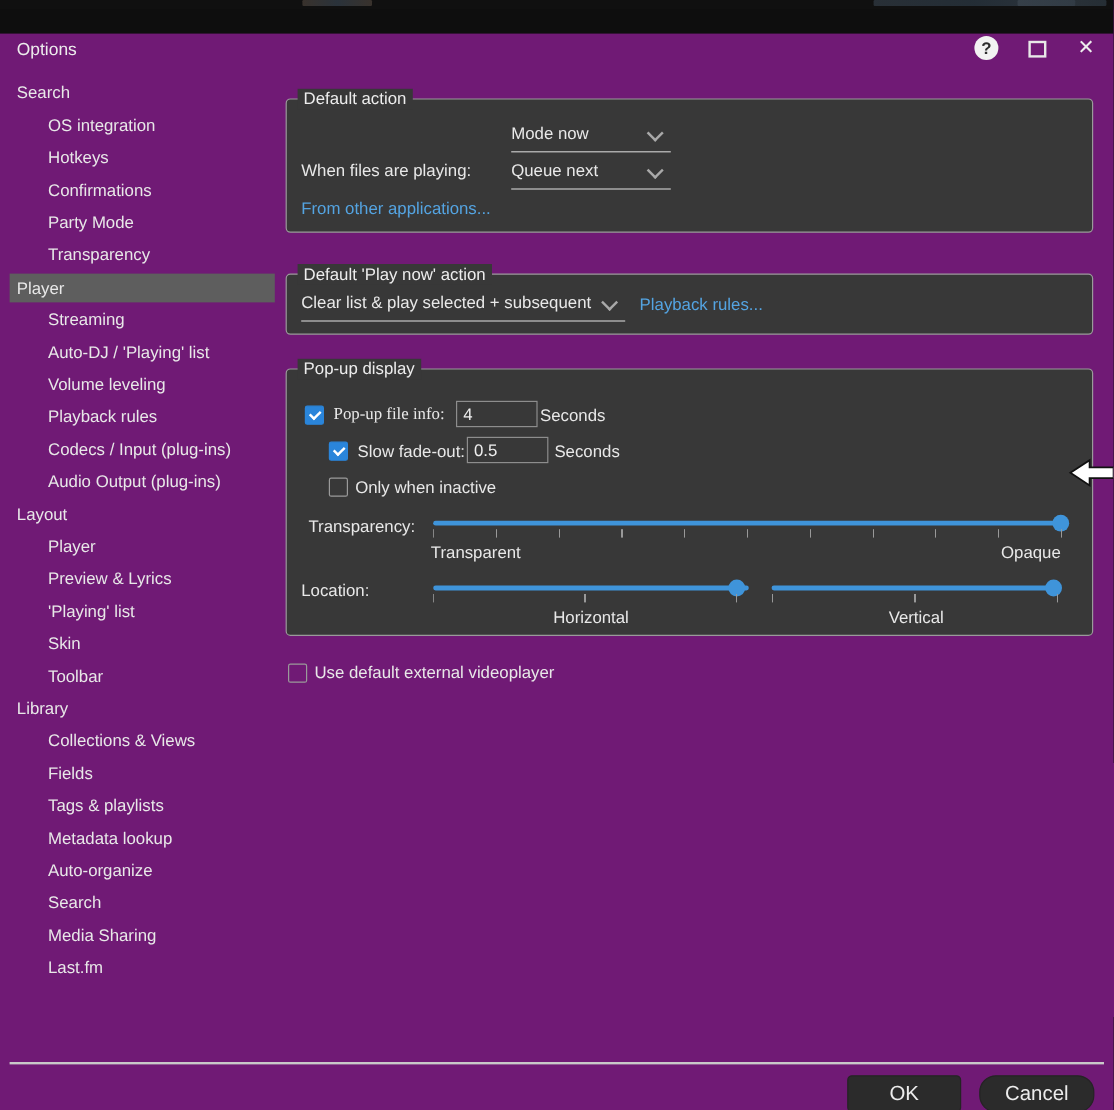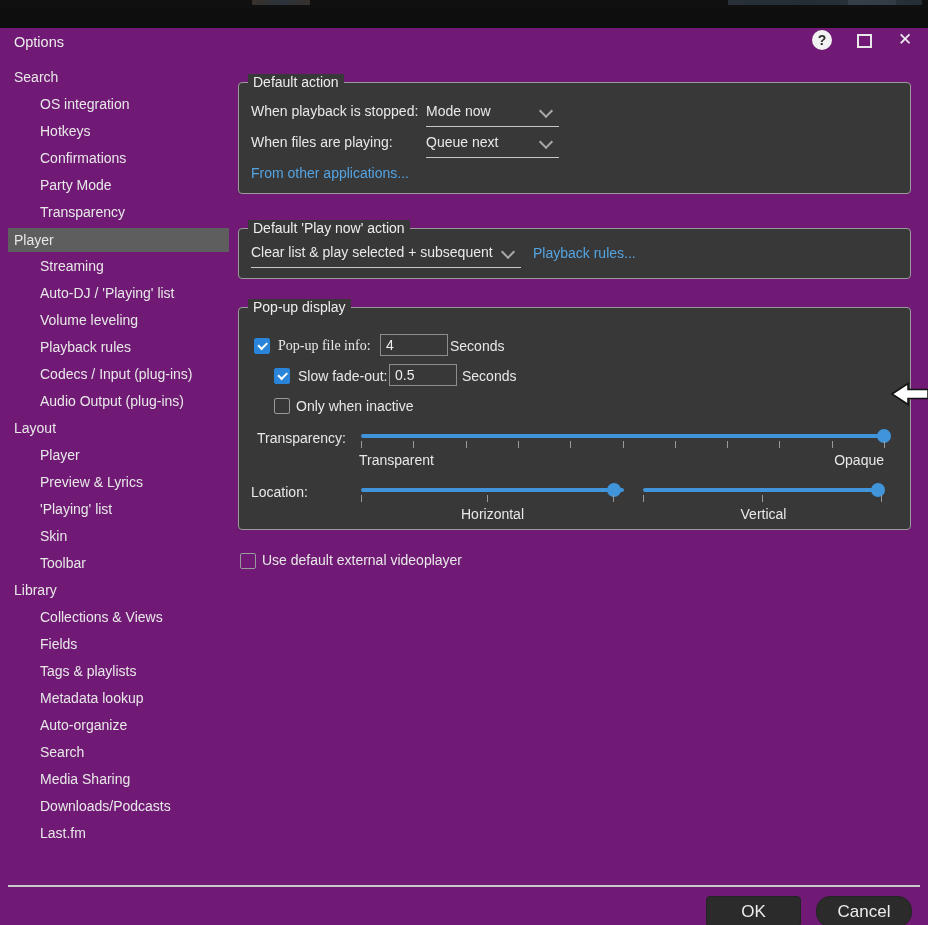--- a/index.html
+++ b/index.html
@@ -118,27 +118,25 @@
     <div class="side-row lvl1"><span class="lbl">Skin</span></div>
     <div class="side-row lvl1"><span class="lbl">Toolbar</span></div>
     <div class="side-row lvl0"><span class="lbl">Library</span></div>
     <div class="side-row lvl1"><span class="lbl">Collections &amp; Views</span></div>
     <div class="side-row lvl1"><span class="lbl">Fields</span></div>
     <div class="side-row lvl1"><span class="lbl">Tags &amp; playlists</span></div>
     <div class="side-row lvl1"><span class="lbl">Metadata lookup</span></div>
     <div class="side-row lvl1"><span class="lbl">Auto-organize</span></div>
     <div class="side-row lvl1"><span class="lbl">Search</span></div>
     <div class="side-row lvl1"><span class="lbl">Media Sharing</span></div>
-    <div class="side-row lvl1"><span class="lbl">Downloads/Podcasts</span></div>
     <div class="side-row lvl1"><span class="lbl">Last.fm</span></div>
   </div>
 
   <div class="group g1">
     <span class="legend">Default action</span>
-    <div class="flabel" style="left:12px;top:17px;">When playback is stopped:</div>
     <div class="combo" style="left:187px;top:14px;width:133px;height:29px;">
       <span class="ctext">Mode now</span>
       <span class="chev"></span>
     </div>
     <div class="flabel" style="left:12px;top:48px;">When files are playing:</div>
     <div class="combo" style="left:187px;top:45px;width:133px;height:29px;">
       <span class="ctext">Queue next</span>
       <span class="chev"></span>
     </div>
     <div class="flabel link" style="left:12px;top:79px;">From other applications...</div>

